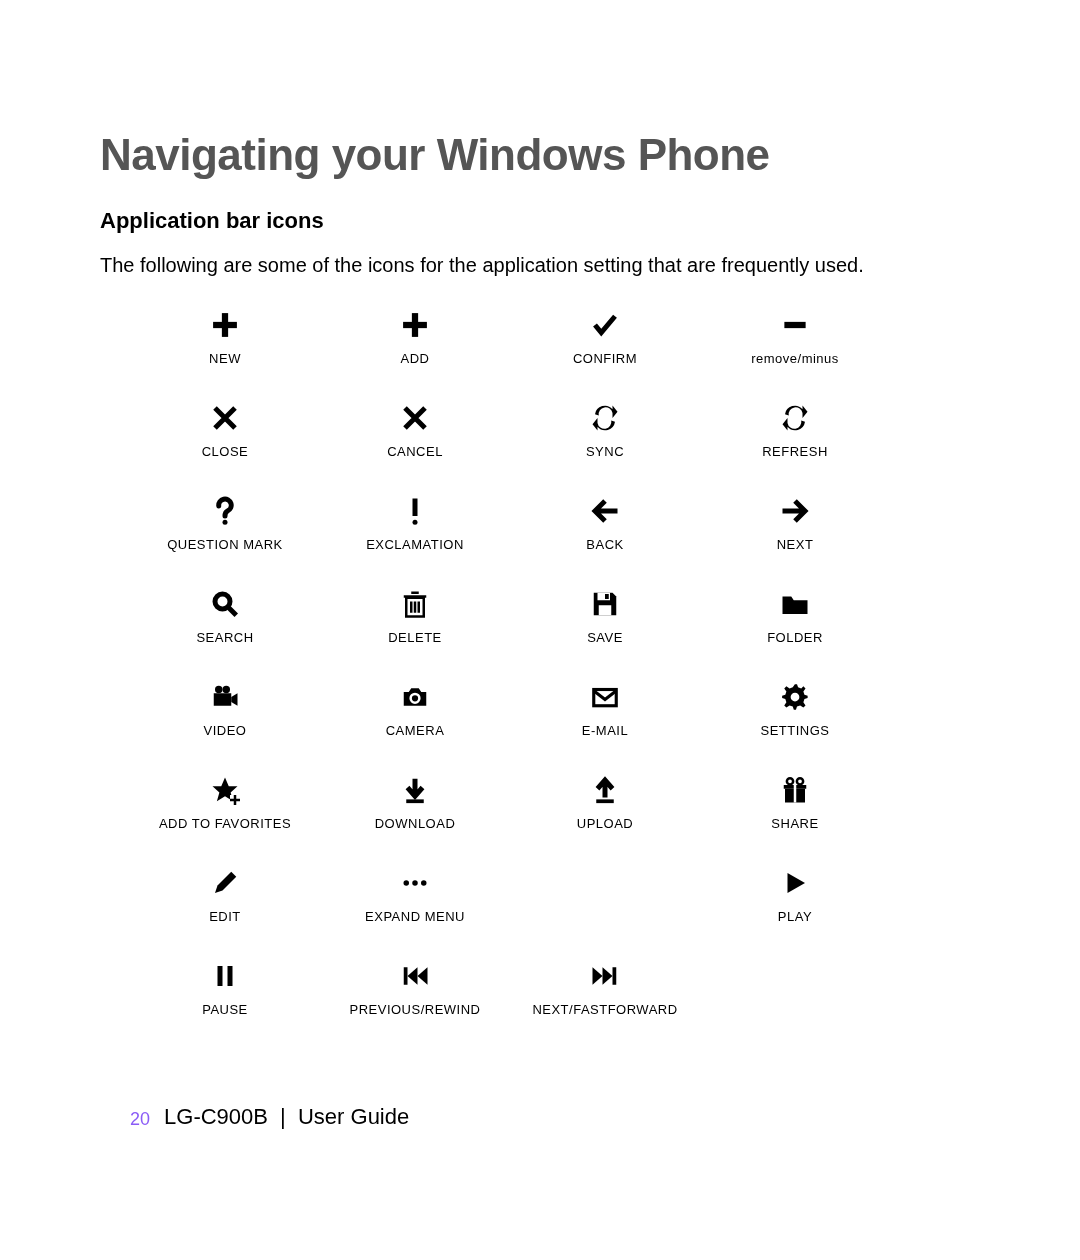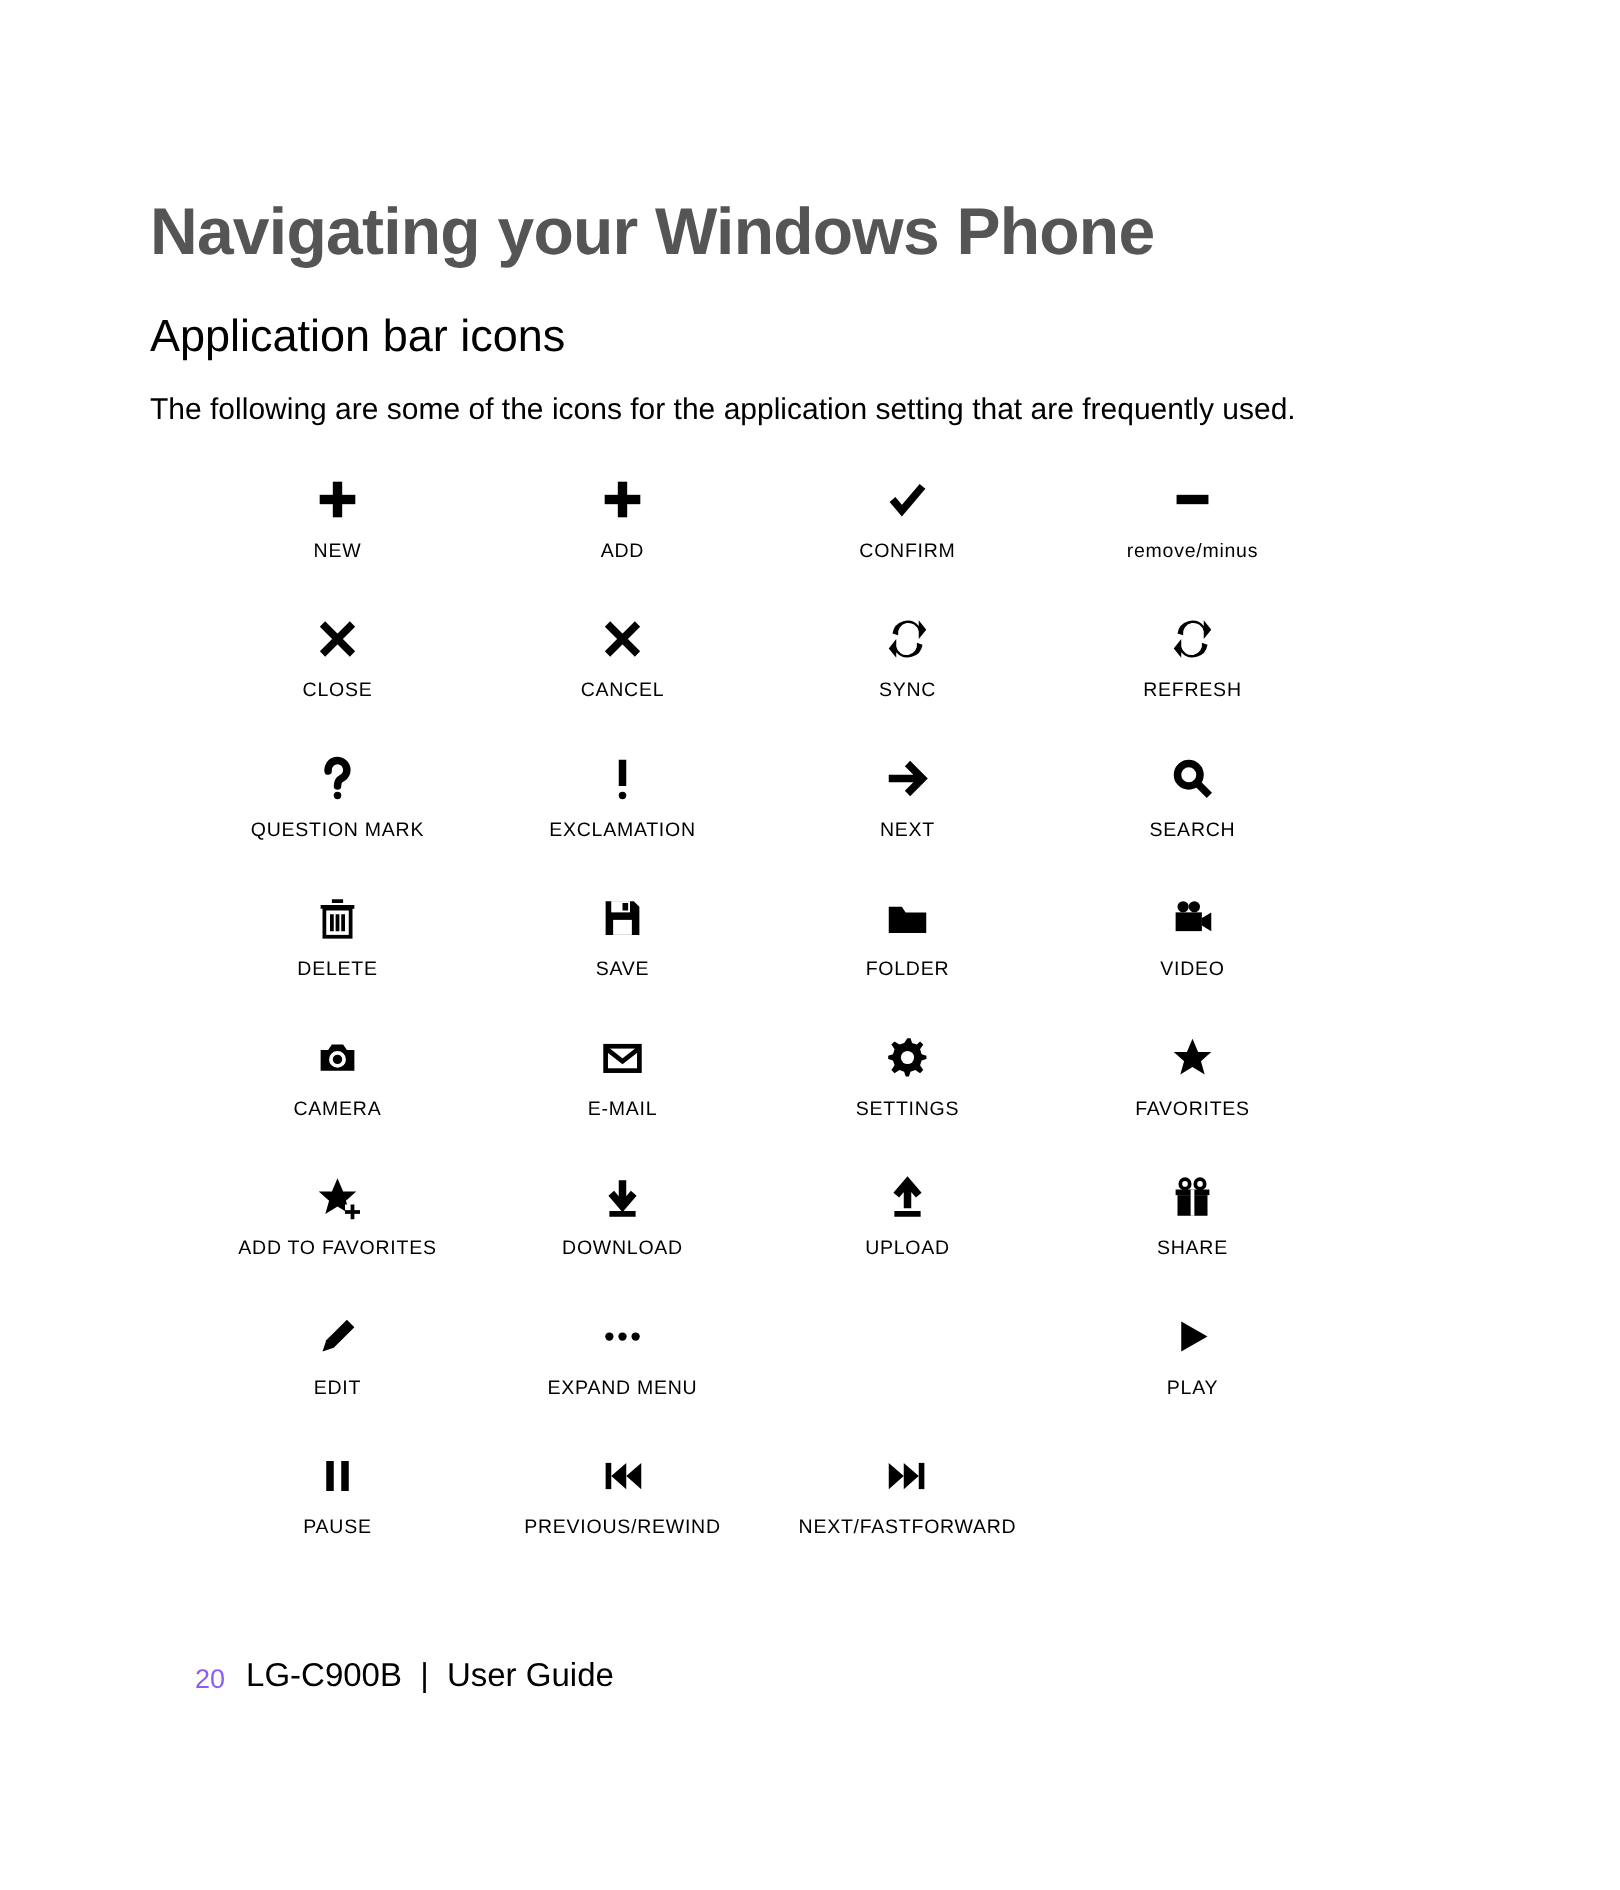--- a/index.html
+++ b/index.html
@@ -1,19 +1,19 @@
 <!DOCTYPE html>
 <html><head>
 <meta charset="utf-8">
 <style>
   * { box-sizing: border-box; margin: 0; padding: 0; }
   html, body { width: 1080px; height: 1260px; background: #fff; font-family: "Segoe UI", "Helvetica Neue", Arial, sans-serif; color: #000; }
   .page { padding: 130px 110px 60px 100px; position: relative; height: 100%; }
   .title { font-size: 44px; font-weight: 700; color: #555; letter-spacing: -0.5px; margin-bottom: 28px; }
-  .subtitle { font-size: 30px; font-weight: 400; color: #000; margin-bottom: 6px; }
+  .subtitle { font-size: 22px; font-weight: 700; color: #000; margin-bottom: 6px; }
   .intro { font-size: 20px; color: #000; margin-bottom: 28px; line-height: 1.35; margin-top: 18px; }
   .grid { display: grid; grid-template-columns: repeat(4, 1fr); column-gap: 0; row-gap: 34px; width: 760px; margin-left: 30px; }
   .cell { display: flex; flex-direction: column; align-items: center; justify-content: flex-start; }
   .icon-box { height: 36px; display: flex; align-items: center; justify-content: center; margin-bottom: 8px; }
   .icon-box svg { width: 30px; height: 30px; fill: #000; stroke: #000; }
   .label { font-size: 13px; letter-spacing: 0.5px; text-align: center; color: #000; }
   .footer { position: absolute; left: 130px; bottom: 130px; display: flex; align-items: flex-end; gap: 14px; }
   .page-num { font-size: 18px; color: #8b5cf6; }
   .footer-text { font-size: 22px; color: #000; }
   .footer-sep { margin: 0 6px; color: #000; }
@@ -112,20 +112,28 @@
         <svg viewBox="0 0 24 24">
             <rect x="10" y="2" width="4" height="14" stroke="none"></rect>
             <circle cx="12" cy="21" r="2" stroke="none"></circle>
           </svg>
       </div>
       <div class="label">EXCLAMATION</div>
     </div>
     <div class="cell">
       <div class="icon-box">
         <svg viewBox="0 0 24 24">
+            <path d="M22 12 L6 12 M12 4 L4 12 L12 20" fill="none" stroke-width="4"></path>
+          </svg>
+      </div>
+      <div class="label">BACK</div>
+    </div>
+    <div class="cell">
+      <div class="icon-box">
+        <svg viewBox="0 0 24 24">
             <path d="M2 12 L18 12 M12 4 L20 12 L12 20" fill="none" stroke-width="4"></path>
           </svg>
       </div>
       <div class="label">NEXT</div>
     </div>
 
     <div class="cell">
       <div class="icon-box">
         <svg viewBox="0 0 24 24">
             <circle cx="10" cy="10" r="6" fill="none" stroke-width="4"></circle>
@@ -199,28 +207,20 @@
     <div class="cell">
       <div class="icon-box">
         <svg viewBox="0 0 24 24">
             <path d="M12 2 L14 2 L15 5 L18 6 L20 4 L22 6 L20 9 L21 12 L24 13 L24 15 L21 16 L20 19 L22 22 L20 24 L17 22 L14 23 L13 26 L11 26 L10 23 L7 22 L4 24 L2 22 L4 19 L3 16 L0 15 L0 13 L3 12 L4 9 L2 6 L4 4 L7 6 L10 5 Z" transform="scale(0.85) translate(2,0)" stroke="none"></path>
             <circle cx="12" cy="12" r="3.5" fill="#fff" stroke="none"></circle>
           </svg>
       </div>
       <div class="label">SETTINGS</div>
     </div>
 
-    <div class="cell">
-      <div class="icon-box">
-        <svg viewBox="0 0 24 24">
-            <path d="M12 2 L15 9 L22 9 L16.5 14 L18.5 21 L12 17 L5.5 21 L7.5 14 L2 9 L9 9 Z" stroke="none"></path>
-          </svg>
-      </div>
-      <div class="label">FAVORITES</div>
-    </div>
     <div class="cell">
       <div class="icon-box">
         <svg viewBox="0 0 24 24">
             <path d="M12 2 L15 9 L22 9 L16.5 14 L18.5 21 L12 17 L5.5 21 L7.5 14 L2 9 L9 9 Z" stroke="none"></path>
             <rect x="16" y="16" width="8" height="8" fill="#fff" stroke="none"></rect>
             <rect x="19" y="16" width="2" height="8" stroke="none"></rect>
             <rect x="16" y="19" width="8" height="2" stroke="none"></rect>
           </svg>
       </div>
       <div class="label">ADD TO FAVORITES</div>

